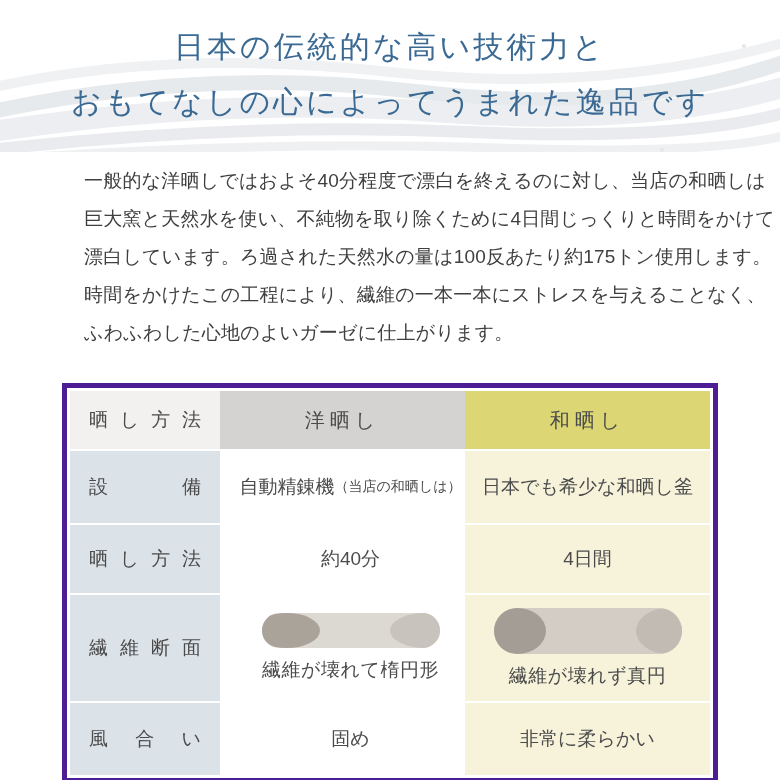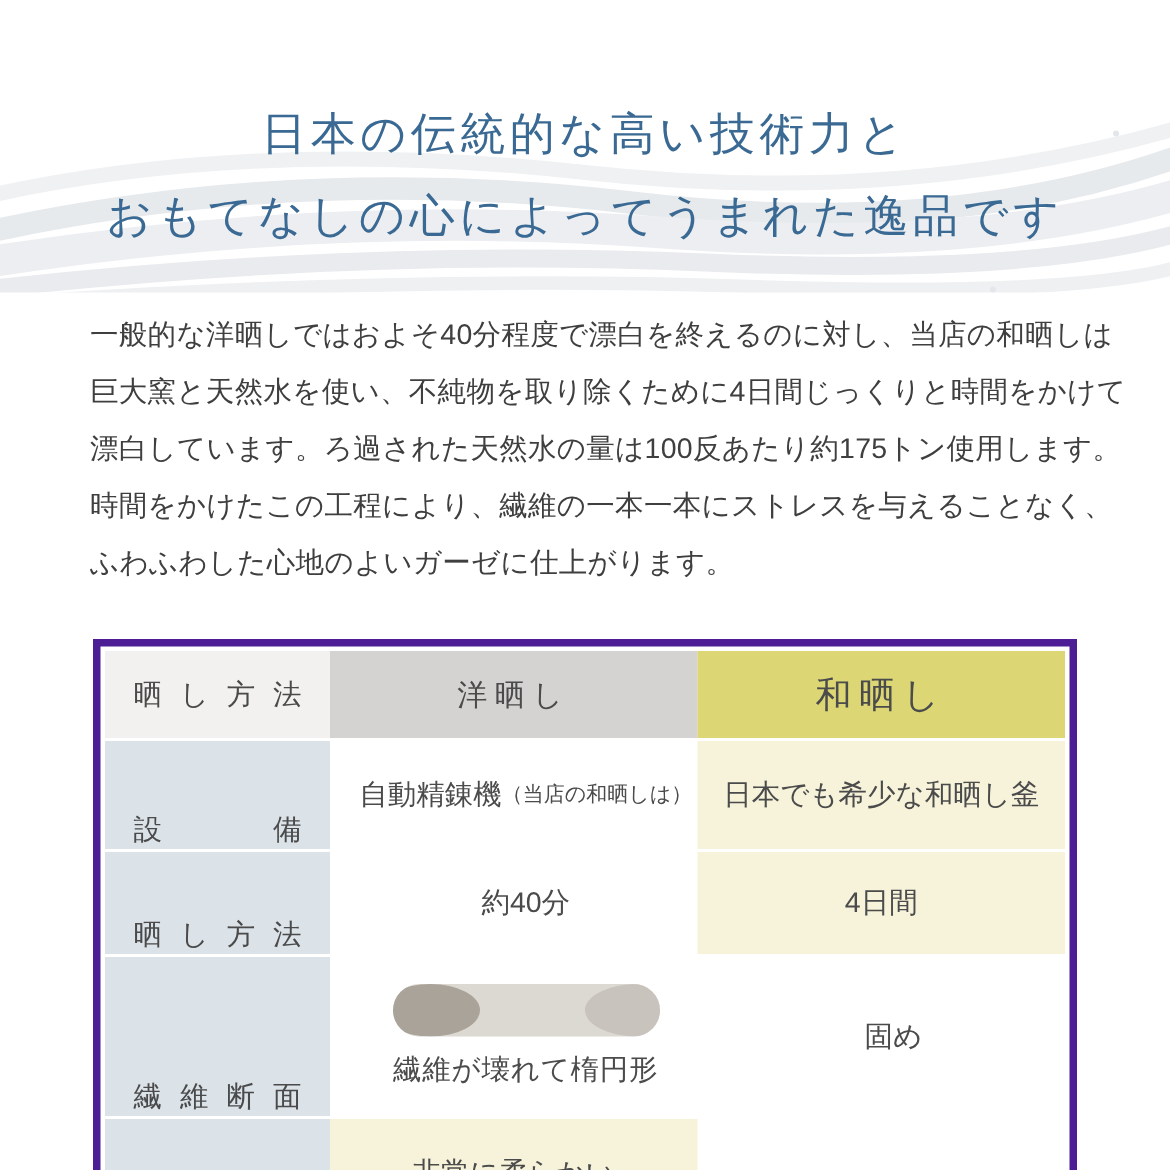--- a/index.html
+++ b/index.html
@@ -7,48 +7,48 @@
     width:780px;height:780px;overflow:hidden;background:#ffffff;
     font-family:"Liberation Sans",sans-serif;
     -webkit-font-smoothing:antialiased;
   }
   
   .hero{position:relative;width:780px;height:152px;}
   .hero svg{position:absolute;left:0;top:0;}
   .hero-titles{
     position:relative;z-index:2;text-align:center;padding-top:19px;
     font-family:"DejaVu Serif","Liberation Serif",serif;
-    color:#3a6a93;font-size:30px;font-weight:500;letter-spacing:3px;margin-top:43px;
+    color:#3a6a93;font-size:30px;font-weight:500;letter-spacing:3px;
   }
   .hero-titles .line{height:55px;line-height:55px;white-space:nowrap;}
   
   .intro{
-    margin:10px 60px 0 60px;color:#3f3f3f;font-size:19px;line-height:38px;
+    margin:10px 60px 0 84px;color:#3f3f3f;font-size:19px;line-height:38px;
     letter-spacing:0.2px;
   }
   .intro .iline{white-space:nowrap;}
   
   .table-outer{
     width:640px;margin:31px auto 0 auto;background:#ffffff;
     border:5px solid #4c1d95;padding:3px;
   }
   .grid{
     display:grid;
     grid-template-columns:150px 245px 245px;
     grid-template-rows:58px 72px 68px 106px 72px;
     row-gap:2px;background:#ffffff;
     color:#4b4b4b;font-size:19px;
   }
   .cell{display:flex;align-items:center;justify-content:center;}
-  .c1{background:#dbe3e9;align-items:flex-end;}
+  .c1{background:#dbe3e9;}
   .c2{background:#ffffff;padding-left:16px;}
   .c3{background:#f6f3da;}
   .head1{background:#f2f1ef;}
   .head2{background:#d4d3d2;letter-spacing:5px;font-size:20px;}
-  .head3{background:#dcd675;letter-spacing:5px;font-size:24px;}
+  .head3{background:#dcd675;letter-spacing:5px;font-size:20px;}
   .jlabel{
     display:inline-block;width:112px;
     text-align:justify;text-align-last:justify;
     font-size:19px;color:#4a4a4a;
   }
   .cellnote{font-size:14px;letter-spacing:0;}
   .fibercell{flex-direction:column;gap:9px;}
   .capsule{position:relative;overflow:hidden;}
   .capsule-west{width:178px;height:35px;border-radius:18px;background:#dcd8d2;}
   .capsule-west .cap-left{position:absolute;left:-8px;top:0;width:66px;height:100%;border-radius:50%;background:#aaa39a;}
@@ -113,21 +113,28 @@
     <div class="cell c1">
       <span class="jlabel">繊維断面</span>
     </div>
     <div class="cell c2 fibercell">
       <div class="capsule capsule-west">
         <div class="cap-right"></div>
         <div class="cap-left"></div>
       </div>
       <div class="caption">繊維が壊れて楕円形</div>
     </div>
+    <div class="cell c3 fibercell">
+      <div class="capsule capsule-east">
+        <div class="cap-right"></div>
+        <div class="cap-left"></div>
+      </div>
+      <div class="caption">繊維が壊れず真円</div>
+    </div>
 
-    <div class="cell c2">固め</div>
     <div class="cell c1">
       <span class="jlabel">風合い</span>
     </div>
+    <div class="cell c2">固め</div>
     <div class="cell c3">非常に柔らかい</div>
 
   </div>
 </div>
 
 </body></html>

